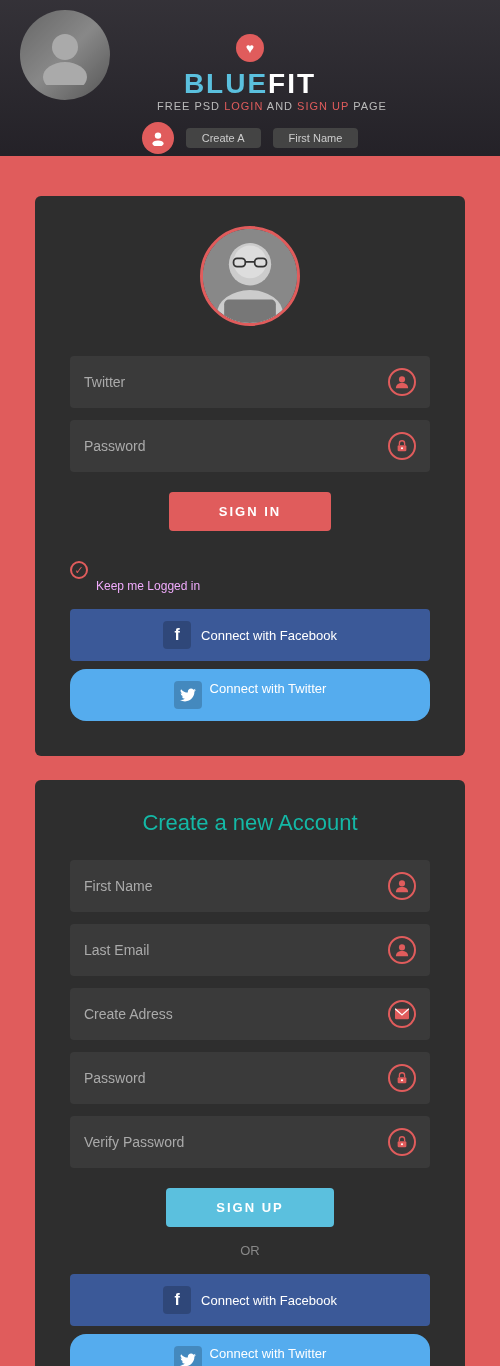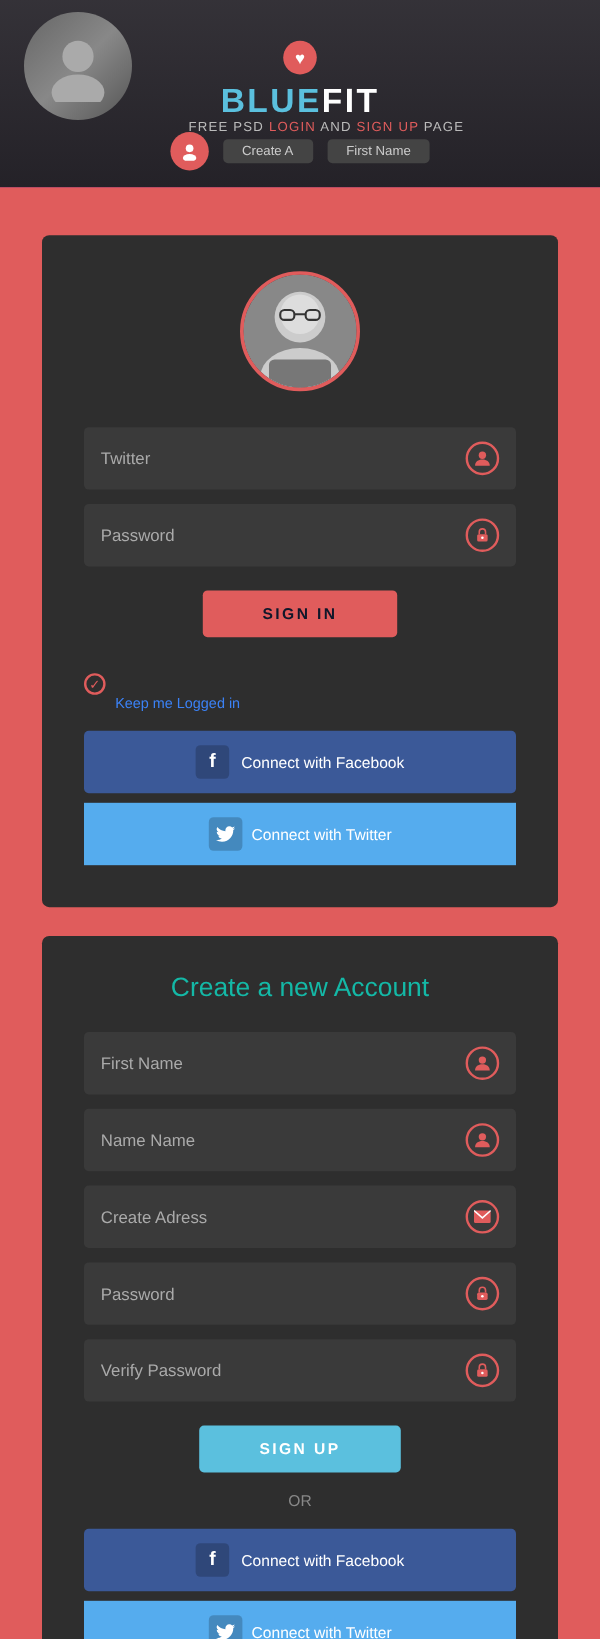--- a/index.html
+++ b/index.html
@@ -98,21 +98,21 @@
       text-align: center;
       padding-left: 44px;
     }
 
     .brand-subtitle span.red {
       color: #e05c5c;
     }
 
     .header-bottom-row {
       position: absolute;
-      bottom: 14px;
+      bottom: 2px;
       left: 0; right: 0;
       display: flex;
       align-items: center;
       justify-content: center;
       gap: 12px;
     }
 
     .header-small-avatar {
       width: 32px;
       height: 32px;
@@ -200,21 +200,21 @@
       align-items: center;
       justify-content: center;
       color: #e05c5c;
       font-size: 14px;
       flex-shrink: 0;
     }
 
     
     .btn-signin {
       background: #e05c5c;
-      color: #0f172a;
+      color: #ffffff;
       border: none;
       border-radius: 4px;
       padding: 12px 50px;
       font-size: 13px;
       font-weight: bold;
       letter-spacing: 2px;
       text-transform: uppercase;
       cursor: pointer;
       margin: 8px 0 16px;
     }
@@ -241,21 +241,21 @@
       flex-shrink: 0;
     }
 
     .checkbox-red::after {
       content: '✓';
       color: #e05c5c;
       font-size: 11px;
     }
 
     .keep-label {
-      color: #3b82f6;
+      color: #f0abfc;
       font-size: 12px;
       margin-top: 32px;
     }
 
     
     .btn-facebook {
       background: #3b5998;
       color: white;
       border: none;
       border-radius: 4px;
@@ -267,27 +267,27 @@
       align-items: center;
       justify-content: center;
       gap: 10px;
       margin-bottom: 8px;
     }
 
     .btn-twitter {
       background: #55acee;
       color: white;
       border: none;
-      border-radius: 0;
+      border-radius: 16px;
       padding: 12px 0;
       width: 100%;
       font-size: 13px;
       cursor: pointer;
       display: flex;
-      align-items: center;
+      align-items: flex-start;
       justify-content: center;
       gap: 8px;
     }
 
     .social-icon-box {
       width: 28px;
       height: 28px;
       background: rgba(0,0,0,0.2);
       border-radius: 4px;
       display: flex;
@@ -438,21 +438,21 @@
       <span class="field-label">First Name</span>
       <div class="field-icon">
         <svg viewBox="0 0 16 16" width="14" height="14">
           <circle cx="8" cy="5" r="3.5" fill="#e05c5c"></circle>
           <path d="M1 15c0-4 3-6 7-6s7 2 7 6" fill="#e05c5c"></path>
         </svg>
       </div>
     </div>
 
     <div class="form-field">
-      <span class="field-label">Name Name</span>
+      <span class="field-label">Last Email</span>
       <div class="field-icon">
         <svg viewBox="0 0 16 16" width="14" height="14">
           <circle cx="8" cy="5" r="3.5" fill="#e05c5c"></circle>
           <path d="M1 15c0-4 3-6 7-6s7 2 7 6" fill="#e05c5c"></path>
         </svg>
       </div>
     </div>
 
     <div class="form-field">
       <span class="field-label">Create Adress</span>

